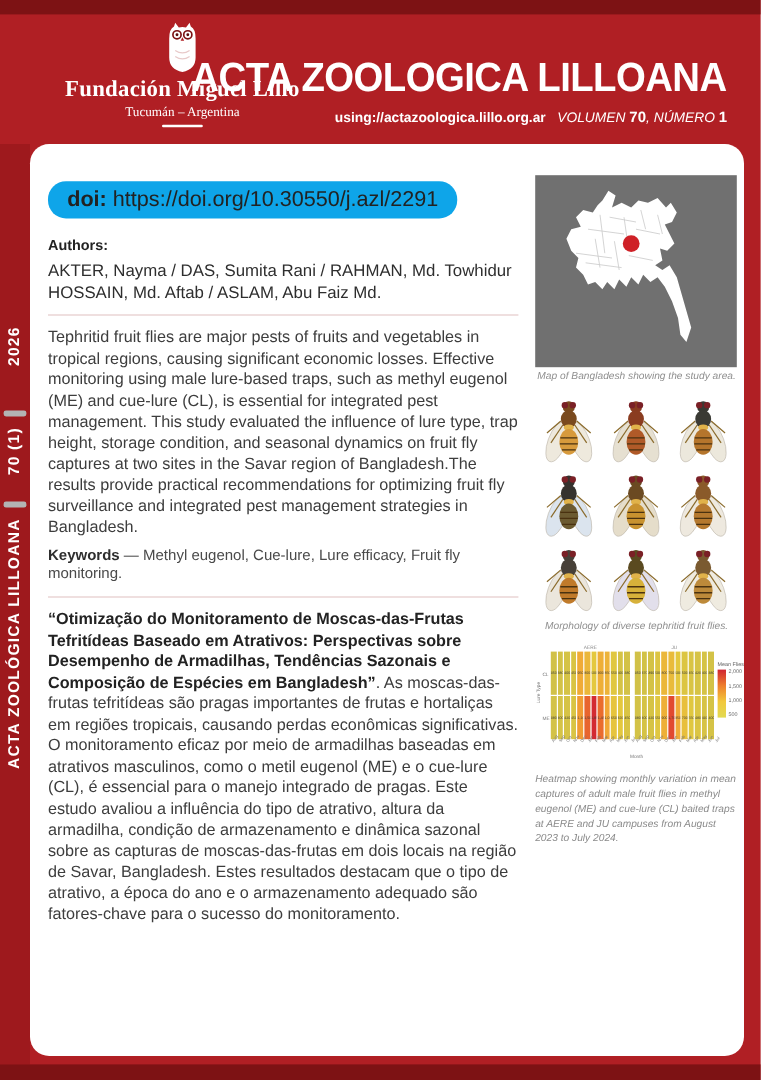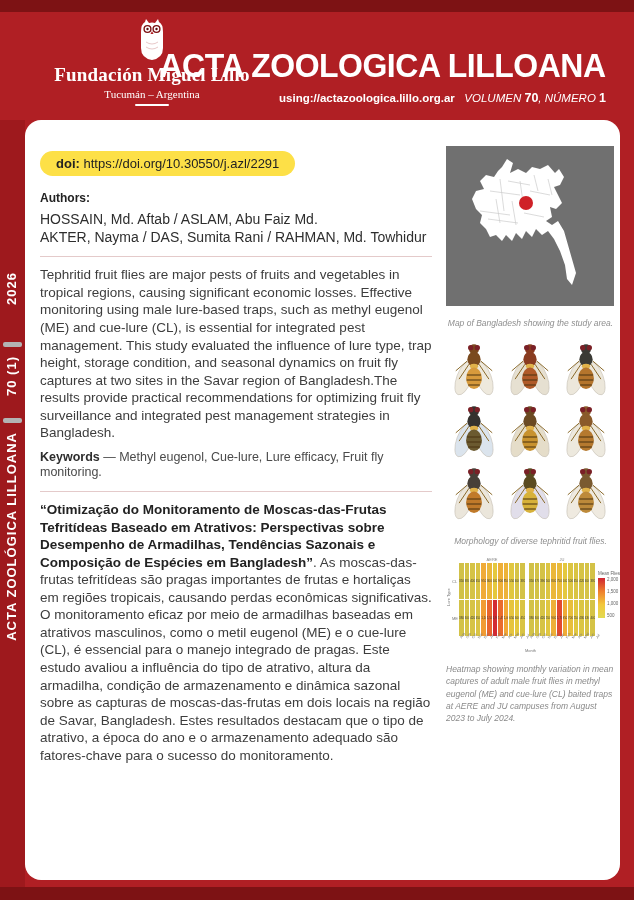--- a/index.html
+++ b/index.html
@@ -28,34 +28,34 @@
   .vsep{position:absolute;left:3px;width:19px;height:5px;background:#b3b3b3;border-radius:2px;}
 
   
   .card{position:absolute;left:25px;top:120px;width:595px;height:760px;background:#fff;border-radius:16px;box-sizing:border-box;padding:14px 14px 0 15px;overflow:hidden;}
   .title{font-size:28px;line-height:1.16;font-weight:600;color:#1e1e1e;max-width:530px;letter-spacing:-.3px;}
   .subtitle{font-size:21px;line-height:1.24;color:#5c5c5c;margin-top:8px;max-width:562px;}
   .columns{display:flex;margin-top:12px;}
   .col-left{width:392px;flex:none;}
   .col-right{width:169px;flex:none;margin-left:14px;}
 
-  .doi-pill{display:inline-block;background:#fde047;border-radius:15px;padding:5px 16px;font-size:13px;color:#222;margin-top:5px;}
+  .doi-pill{display:inline-block;background:#0ea5e9;border-radius:15px;padding:5px 16px;font-size:18px;color:#222;margin-top:5px;}
   .doi-pill .lbl{font-weight:bold;}
   .authors-label{font-size:12px;font-weight:bold;color:#222;margin-top:15px;}
   .authors{font-size:14px;color:#2e2e2e;line-height:1.3;margin-top:5px;}
   .rule{border:none;border-top:1px solid #e4caca;margin:10px 0 0 0;}
   .abstract{font-size:13.5px;line-height:1.3;color:#3d3d3d;margin-top:9px;}
   .keywords{font-size:12.5px;color:#4a4a4a;margin-top:8px;line-height:1.25;}
   .keywords .lbl,.palavras .lbl{font-weight:bold;color:#2e2e2e;}
   .pt{font-size:13.5px;line-height:1.3;color:#3d3d3d;margin-top:9px;}
   .pt .pt-title{font-weight:bold;color:#222;text-align:center;}
 
   
   .map-box{width:168px;height:160px;background:#707070;display:flex;align-items:center;justify-content:center;}
-  .fig-caption{font-size:8.5px;font-style:italic;color:#8f8f8f;text-align:center;margin-top:12px;line-height:1.3;}
+  .fig-caption{font-size:8.5px;font-style:italic;color:#8f8f8f;text-align:center;margin-top:2px;line-height:1.3;}
   .flies-grid{display:grid;grid-template-columns:repeat(3,1fr);gap:1px;width:168px;margin-top:10px;}
   .fly-cell{height:61px;display:flex;align-items:center;justify-content:center;background:#fff;}
   .heatmap-wrap{margin-top:10px;display:flex;align-items:flex-start;}
   .hm-ylab{writing-mode:vertical-rl;transform:rotate(180deg);font-size:4px;color:#777;margin-right:1px;height:80px;text-align:center;}
   .hm-panels{display:flex;gap:4px;}
   .hm-panel{width:66px;}
   .hm-panel-title{font-size:4px;color:#888;text-align:center;height:6px;line-height:6px;}
   .hm-rowlabels{display:flex;flex-direction:column;margin-right:1px;margin-top:6px;}
   .hm-rowlab{height:37px;font-size:4px;color:#777;display:flex;align-items:center;}
   .hm-grid{display:grid;grid-template-columns:repeat(12,1fr);gap:1px 1px;}
@@ -116,22 +116,22 @@
   <div class="card">
 
     <div class="columns">
       <div class="col-left">
         <div class="doi-pill">
           <span class="lbl">doi:</span>
           <span>https://doi.org/10.30550/j.azl/2291</span>
         </div>
         <div class="authors-label">Authors:</div>
         <div class="authors">
+          <div>AKTER, Nayma / DAS, Sumita Rani / RAHMAN, Md. Towhidur</div>
           <div>HOSSAIN, Md. Aftab / ASLAM, Abu Faiz Md.</div>
-          <div>AKTER, Nayma / DAS, Sumita Rani / RAHMAN, Md. Towhidur</div>
         </div>
         <hr class="rule">
         <div class="abstract">Tephritid fruit flies are major pests of fruits and vegetables in tropical regions, causing significant economic losses. Effective monitoring using male lure-based traps, such as methyl eugenol (ME) and cue-lure (CL), is essential for integrated pest management. This study evaluated the influence of lure type, trap height, storage condition, and seasonal dynamics on fruit fly captures at two sites in the Savar region of Bangladesh.The results provide practical recommendations for optimizing fruit fly surveillance and integrated pest management strategies in Bangladesh.</div>
         <div class="keywords">
           <span class="lbl">Keywords</span><span> — Methyl eugenol, Cue-lure, Lure efficacy, Fruit fly monitoring.</span>
         </div>
         <hr class="rule">
         <div class="pt">
           <span class="pt-title">“Otimização do Monitoramento de Moscas-das-Frutas Tefritídeas Baseado em Atrativos: Perspectivas sobre Desempenho de Armadilhas, Tendências Sazonais e Composição de Espécies em Bangladesh”</span><span>. As moscas-das-frutas tefritídeas são pragas importantes de frutas e hortaliças em regiões tropicais, causando perdas econômicas significativas. O monitoramento eficaz por meio de armadilhas baseadas em atrativos masculinos, como o metil eugenol (ME) e o cue-lure (CL), é essencial para o manejo integrado de pragas. Este estudo avaliou a influência do tipo de atrativo, altura da armadilha, condição de armazenamento e dinâmica sazonal sobre as capturas de moscas-das-frutas em dois locais na região de Savar, Bangladesh. Estes resultados destacam que o tipo de atrativo, a época do ano e o armazenamento adequado são fatores-chave para o sucesso do monitoramento.</span>
         </div>

